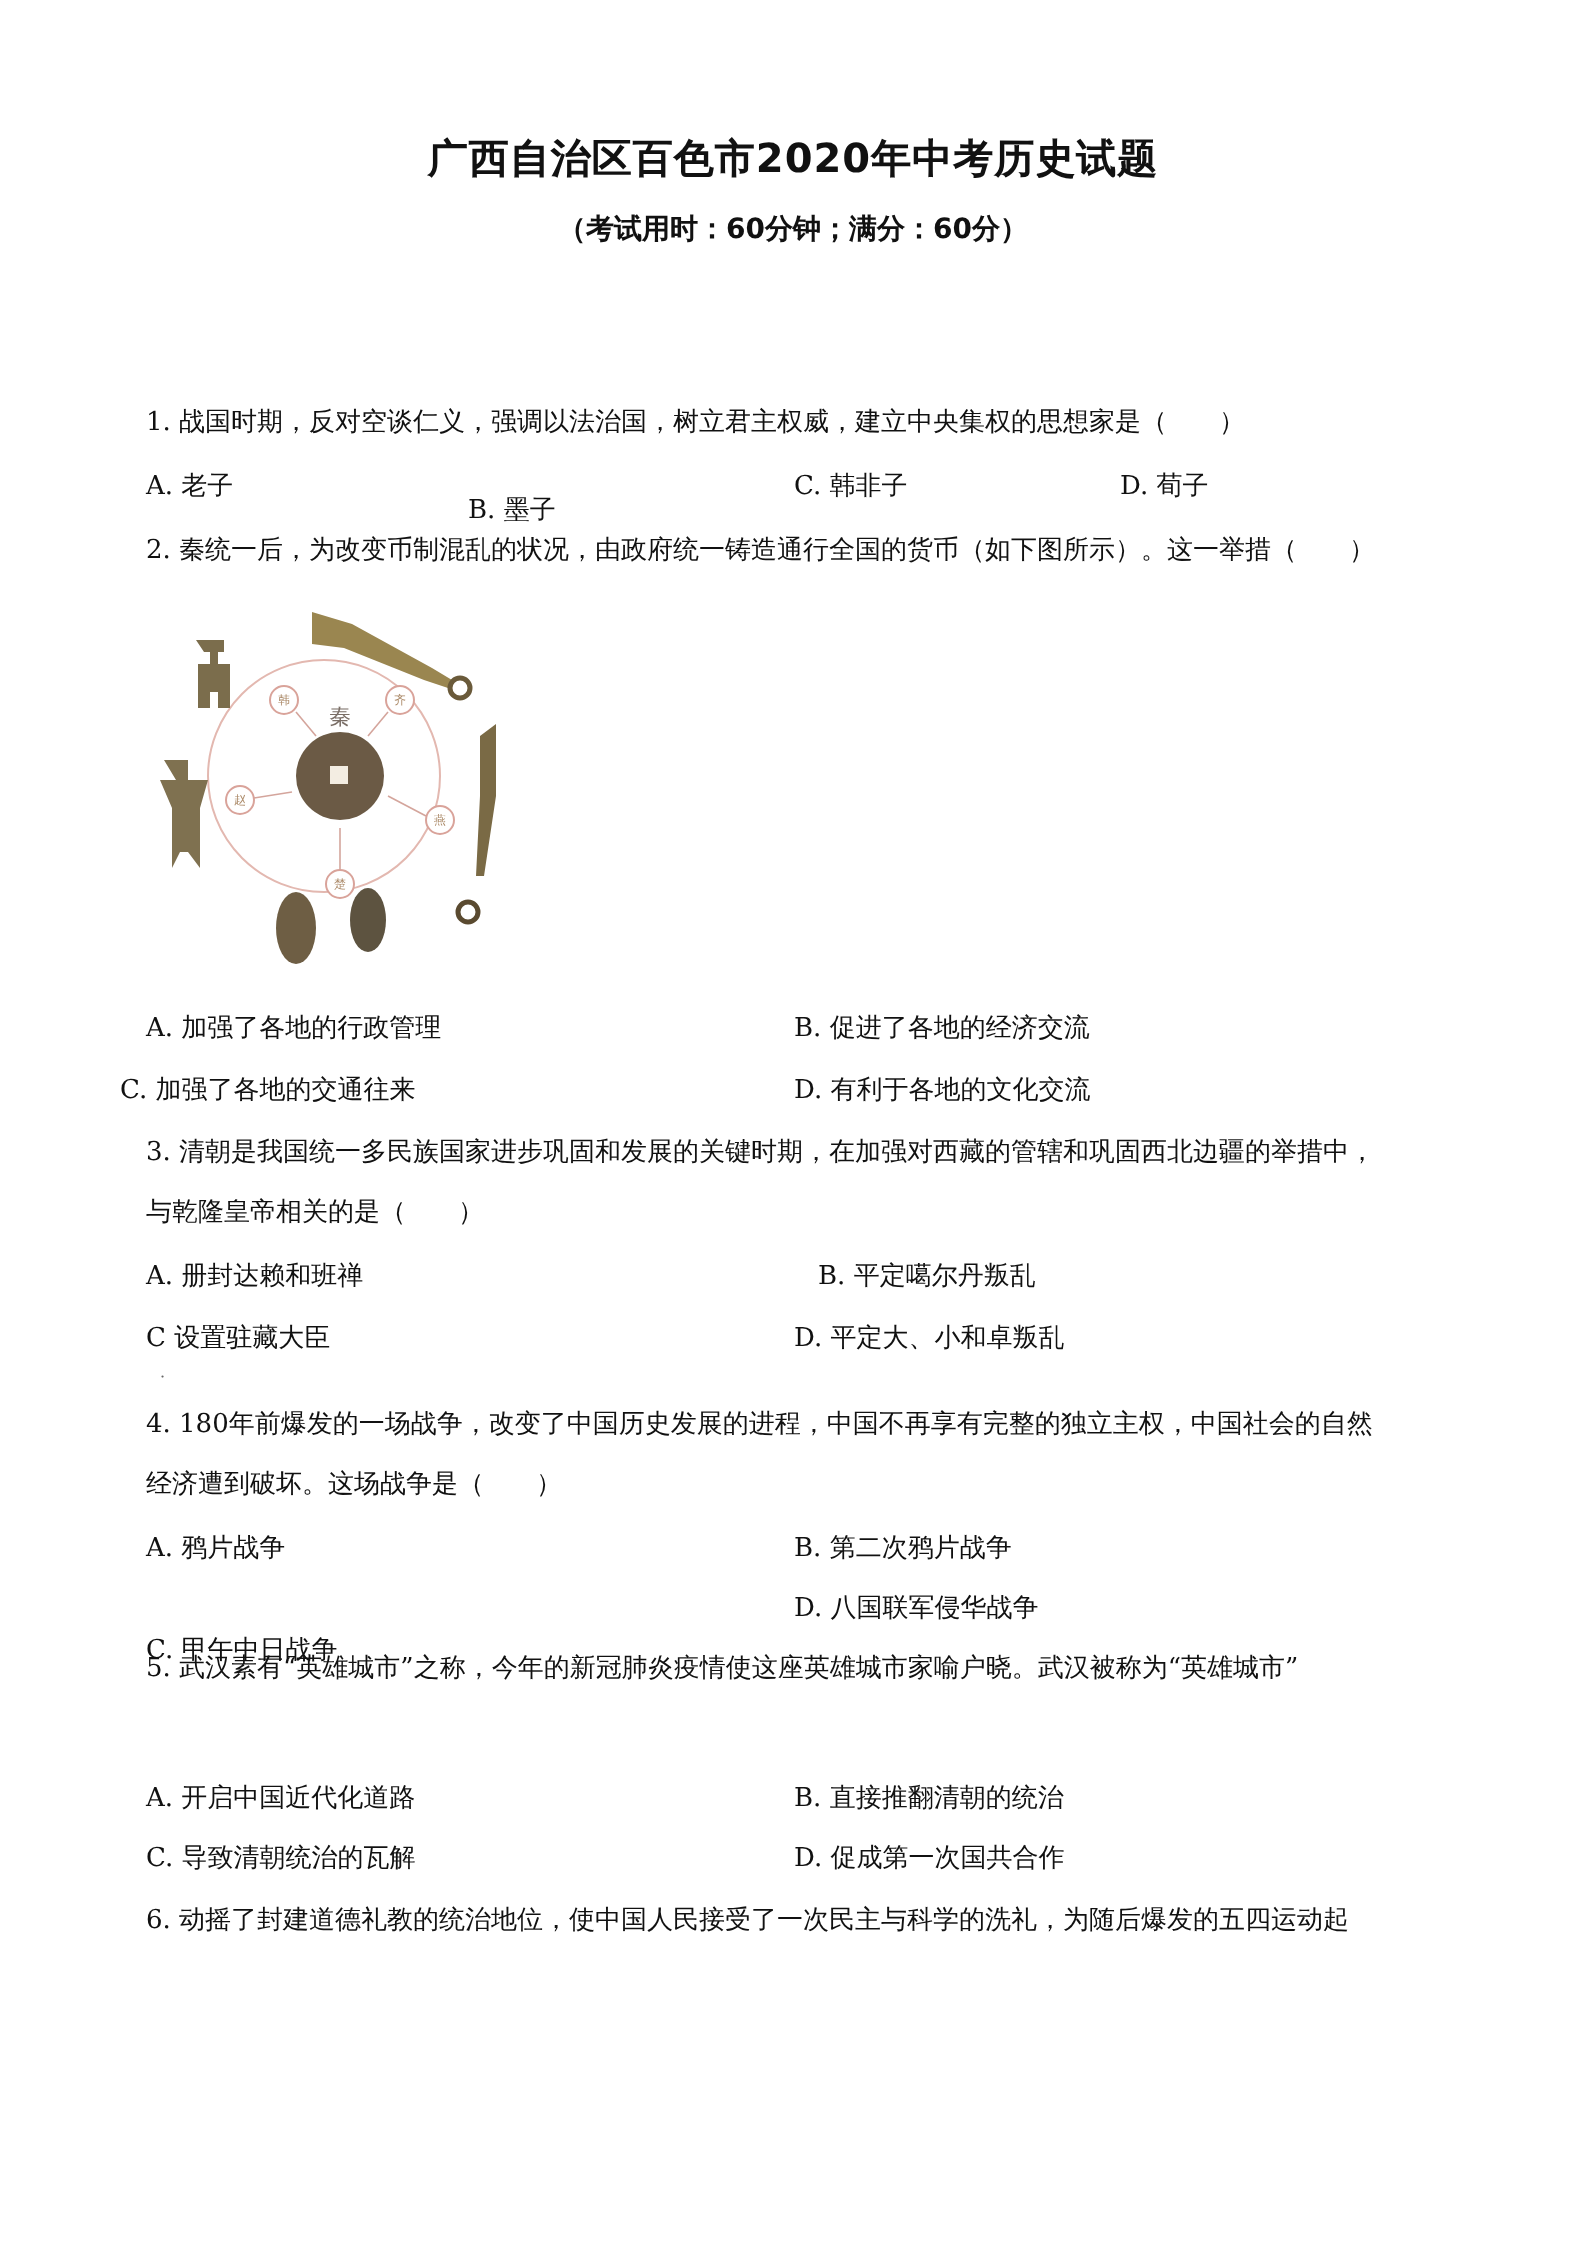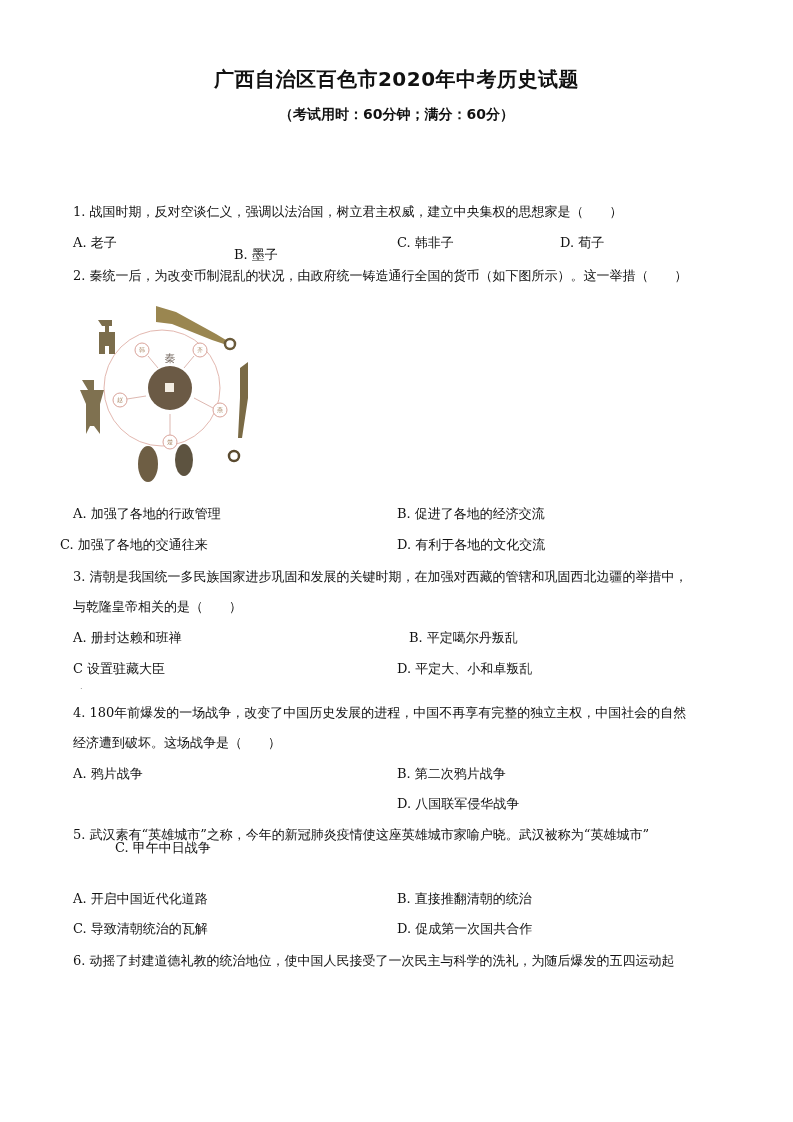--- a/index.html
+++ b/index.html
@@ -87,21 +87,21 @@
   <div class="opt" style="left:73px; top:629px;">A.  册封达赖和班禅</div>
   <div class="opt" style="left:397px; top:629px;margin-left:12px;">B.  平定噶尔丹叛乱</div>
   <div class="opt" style="left:73px; top:660px;">C  设置驻藏大臣</div>
   <div class="opt" style="left:397px; top:660px;">D.  平定大、小和卓叛乱</div>
   <div class="small-dot">·</div>
 
   <div class="q" style="top:697px;">4. 180年前爆发的一场战争，改变了中国历史发展的进程，中国不再享有完整的独立主权，中国社会的自然</div>
   <div class="q" style="top:727px;">经济遭到破坏。这场战争是（　　）</div>
   <div class="opt" style="left:73px; top:765px;">A.  鸦片战争</div>
   <div class="opt" style="left:397px; top:765px;">B.  第二次鸦片战争</div>
-  <div class="opt" style="left:73px; top:839px;margin-left:42px;">C.  甲午中日战争</div>
+  <div class="opt" style="left:73px; top:816px;">C.  甲午中日战争</div>
   <div class="opt" style="left:397px; top:795px;">D.  八国联军侵华战争</div>
 
   <div class="q" style="top:819px;">5. 武汉素有“英雄城市”之称，今年的新冠肺炎疫情使这座英雄城市家喻户晓。武汉被称为“英雄城市”</div>
   <div class="opt" style="left:73px; top:890px;">A.  开启中国近代化道路</div>
   <div class="opt" style="left:397px; top:890px;">B.  直接推翻清朝的统治</div>
   <div class="opt" style="left:73px; top:920px;">C.  导致清朝统治的瓦解</div>
   <div class="opt" style="left:397px; top:920px;">D.  促成第一次国共合作</div>
 
   <div class="q" style="top:945px;">6. 动摇了封建道德礼教的统治地位，使中国人民接受了一次民主与科学的洗礼，为随后爆发的五四运动起</div>
 

